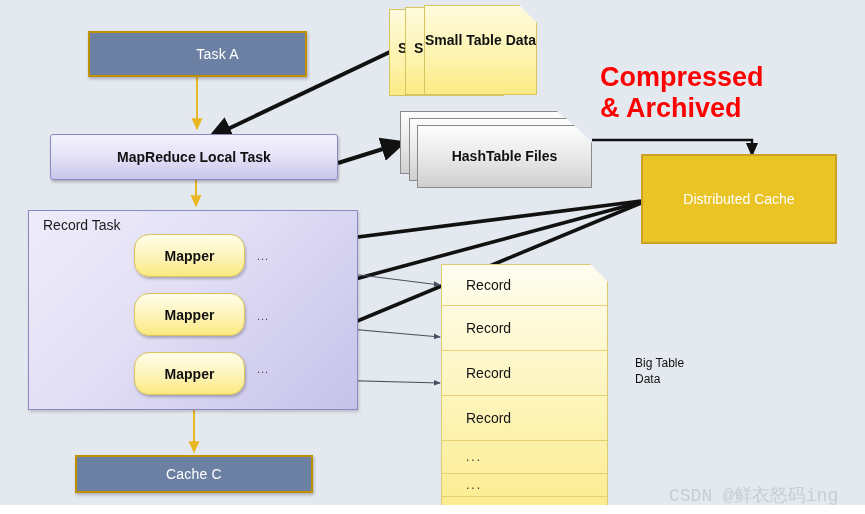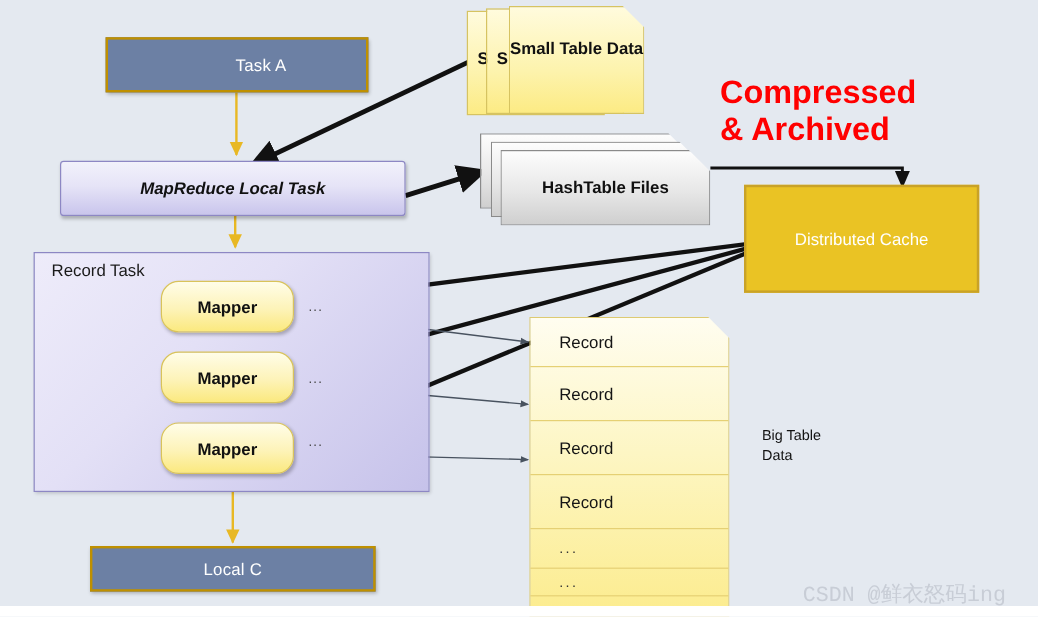--- a/index.html
+++ b/index.html
@@ -229,21 +229,21 @@
 
     <line x1="248" y1="261" x2="440" y2="285" stroke="#48525f" stroke-width="1.2" marker-start="url(#ar-gray-start)" marker-end="url(#ar-gray)"></line>
     <line x1="248" y1="320" x2="440" y2="337" stroke="#48525f" stroke-width="1.2" marker-start="url(#ar-gray-start)" marker-end="url(#ar-gray)"></line>
     <line x1="248" y1="378" x2="440" y2="383" stroke="#48525f" stroke-width="1.2" marker-start="url(#ar-gray-start)" marker-end="url(#ar-gray)"></line>
   </svg>
 
   <div class="task-box" style="left:88px; top:31px; width:219px; height:46px;padding-left:40px;">
     <span>Task A</span>
   </div>
 
-  <div class="mr-box" style="left:50px; top:134px; width:288px; height:46px;font-style:italic;">
+  <div class="mr-box" style="left:50px; top:134px; width:288px; height:46px;">
     <span>MapReduce Local Task</span>
   </div>
 
   <div class="doc doc-yellow" style="left:389px; top:9px; width:115px; height:87px;">
     <span class="doc-clip-label" style="left:8px; top:30px; width:12px;">S</span>
   </div>
   <div class="doc doc-yellow" style="left:405px; top:7px; width:115px; height:88px;">
     <span class="doc-clip-label" style="left:8px; top:32px; width:20px;">Sm</span>
   </div>
   <div class="doc doc-yellow doc-fold" style="left:424px; top:5px; width:113px; height:90px;">
@@ -253,21 +253,21 @@
 
   <div class="doc doc-gray doc-fold" style="left:400px; top:111px; width:175px; height:63px;"></div>
   <div class="doc doc-gray doc-fold" style="left:409px; top:118px; width:175px; height:63px;"></div>
   <div class="doc doc-gray doc-fold" style="left:417px; top:125px; width:175px; height:63px;">
     <span class="doc-label" style="top:22px;">HashTable  Files</span>
   </div>
 
   <div class="banner-text" style="left:600px; top:62px;">Compressed
 &amp; Archived</div>
 
-  <div class="cache-box" style="left:620px; top:154px; width:196px; height:90px;">
+  <div class="cache-box" style="left:641px; top:154px; width:196px; height:90px;">
     <span>Distributed Cache</span>
   </div>
 
   <div class="mapjoin-box" style="left:28px; top:210px; width:330px; height:200px;">
     <span class="mapjoin-label">Record Task</span>
   </div>
 
   <div class="mapper-box" style="left:134px; top:234px; width:111px; height:43px;">
     <span>Mapper</span>
   </div>
@@ -290,19 +290,19 @@
     <div class="bt-row" style="height:45px;">Record</div>
     <div class="bt-row dots" style="height:33px;">...</div>
     <div class="bt-row dots" style="height:23px;">...</div>
     <div class="bt-row last" style="height:18px;"></div>
   </div>
 
   <div class="side-label" style="left:635px; top:355px;">Big Table
 Data</div>
 
   <div class="task-box" style="left:75px; top:455px; width:238px; height:38px;">
-    <span>Local C</span>
+    <span>Cache C</span>
   </div>
 
   <div class="watermark" style="left:669px; top:483px;">CSDN @鲜衣怒码ing</div>
 
   <div id="bottom-strip"></div>
 </div>
 
 </body></html>

